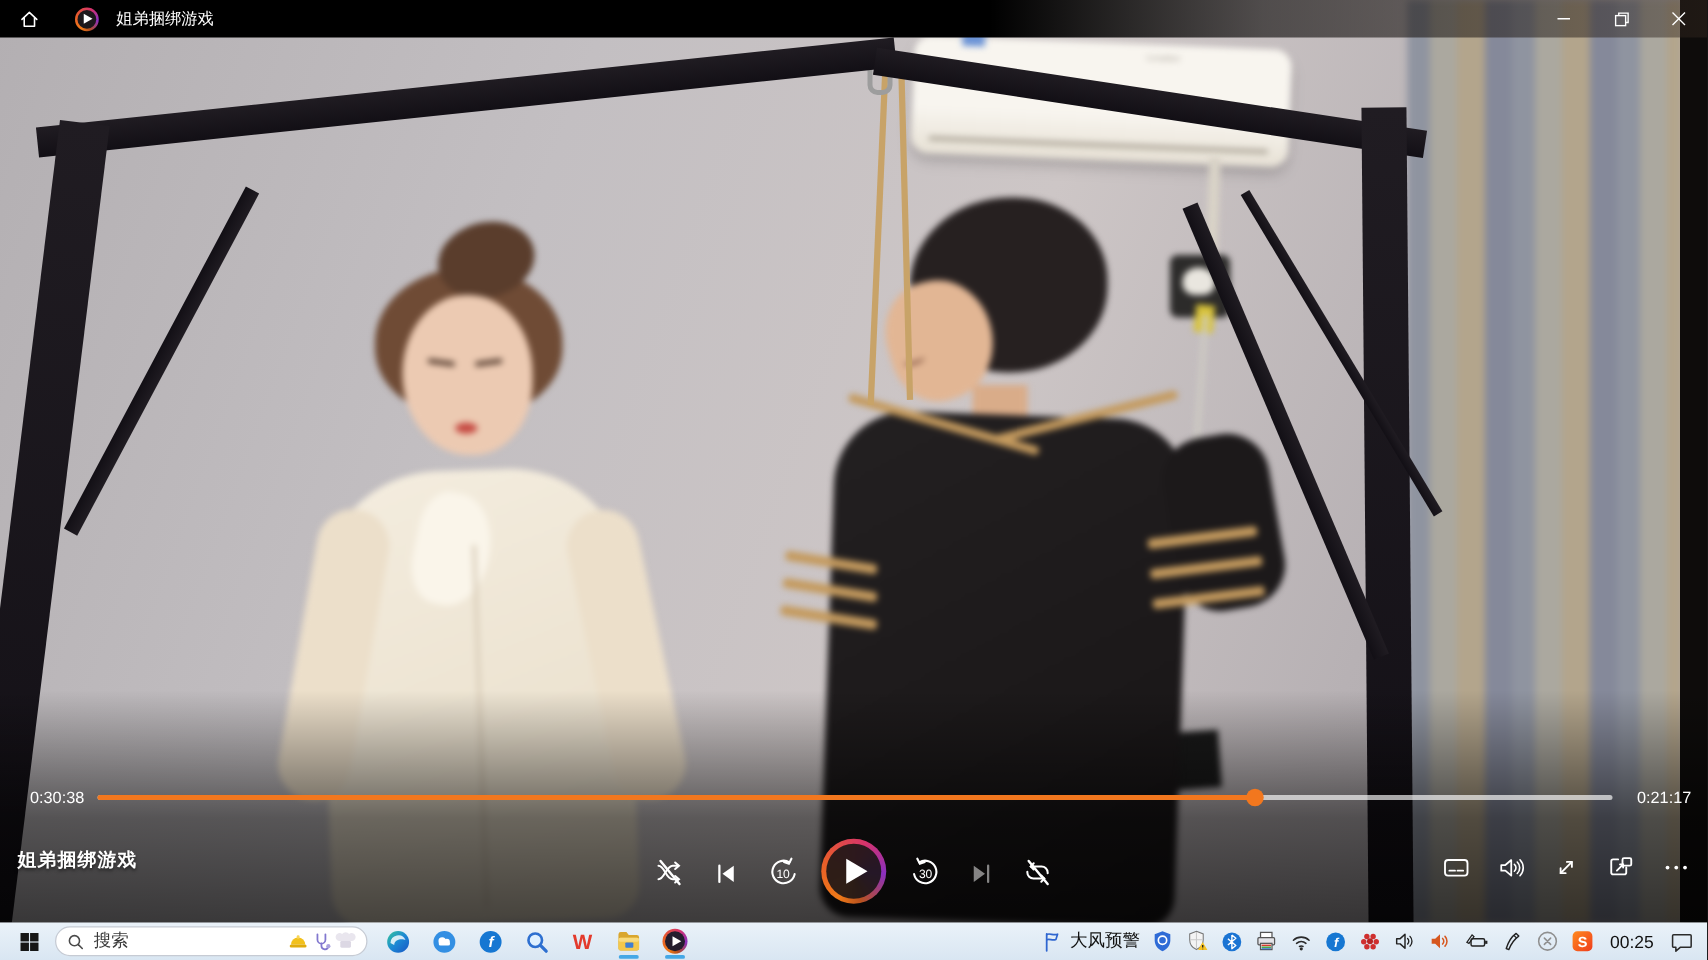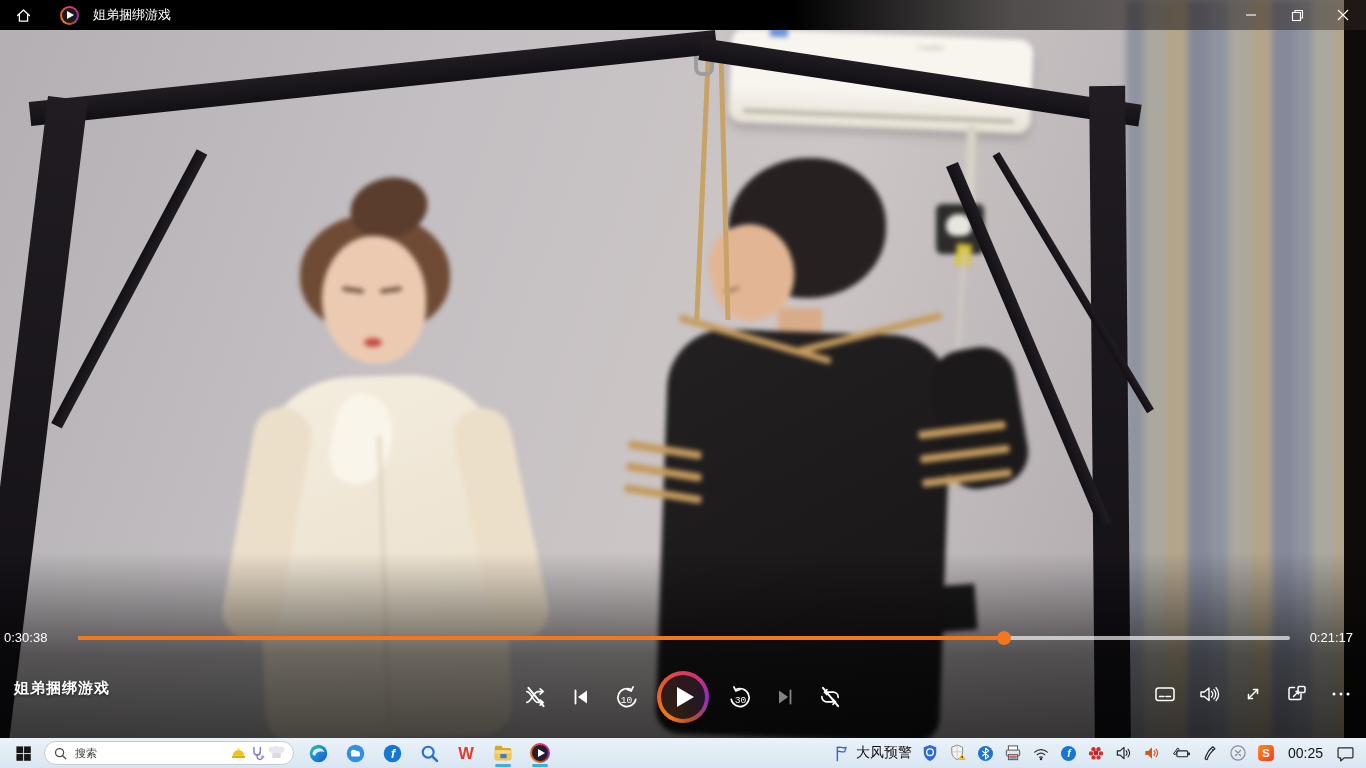--- a/index.html
+++ b/index.html
@@ -90,43 +90,43 @@
   .tb-title { margin-left:14px; font-size:13px; }
   .tb-spacer { flex:1; }
   .win-btn { width:46px; height:30px; display:flex; align-items:center; justify-content:center; }
 
   
   .bottom-shade { position:absolute; left:0; top:552px; width:1366px; height:186px; z-index:20;
                   background:linear-gradient(rgba(0,0,0,0),rgba(0,0,0,.55) 55%,rgba(0,0,0,.7)); }
   .player { position:absolute; left:0; top:0; width:1366px; height:738px; z-index:30; color:#fff; }
   .timeline { position:absolute; left:0; top:628px; width:1366px; height:20px; }
   .time-label { position:absolute; top:2px; font-size:13px; color:#fff; }
-  .time-left { left:4px; } .time-right { right:13px; }
+  .time-left { left:24px; } .time-right { right:13px; }
   .track { position:absolute; left:78px; top:8px; width:1212px; height:4px; border-radius:2px; background:rgba(255,255,255,.65); }
   .track-fill { position:absolute; left:0; top:0; height:4px; border-radius:2px; background:var(--accent,#f2771e); }
   .thumb { position:absolute; top:-5px; width:14px; height:14px; margin-left:-7px; border-radius:50%; background:var(--accent,#f2771e); }
   .video-title { position:absolute; left:14px; top:679px; font-size:15px; font-weight:bold; letter-spacing:1px;
                  text-shadow:0 1px 3px rgba(0,0,0,.6); }
   .transport { position:absolute; left:0; top:668px; width:1366px; height:58px; display:flex; align-items:center; justify-content:center; gap:17px; }
-  .t-btn { width:28px; height:28px; display:flex; align-items:center; justify-content:center;font-family:Liberation Mono, monospace; }
+  .t-btn { width:28px; height:28px; display:flex; align-items:flex-end; justify-content:center; }
   .t-btn svg { display:block; }
   .play-btn { width:52px; height:52px; } .play-btn.ring::before { inset:4px; background:rgba(26,21,22,.9); }
   .tri-lg { position:relative; width:0; height:0; border-left:17px solid #fff; border-top:10px solid transparent; border-bottom:10px solid transparent; margin-left:5px; }
   .dim { opacity:.5; }
   .right-controls { position:absolute; right:13px; top:682px; display:flex; gap:20px; align-items:center; }
   .r-btn { width:24px; height:24px; display:flex; align-items:center; justify-content:center; }
 
   
   .taskbar { position:absolute; left:0; top:738px; width:1366px; height:30px; z-index:50;
              background:linear-gradient(#eaf2f9,#d9e6f2); display:flex; align-items:center; }
   .tk-item { position:relative; height:30px; display:flex; align-items:center; justify-content:center; }
   .start { width:34px; margin-left:6px; }
   .searchbox { width:250px; height:24px; margin-left:4px; background:#fff; border:1px solid #c6cbd4; border-radius:13px;
                display:flex; align-items:center; padding:0 8px; }
-  .searchbox .s-text { font-size:11px; color:#3a3a3a; margin-left:7px; flex:1; }
+  .searchbox .s-text { font-size:14px; color:#3a3a3a; margin-left:7px; flex:1; }
   .s-tail { display:flex; gap:2px; align-items:center; }
   .apps { display:flex; margin-left:10px; gap:9px; }
   .app { position:relative; width:28px; height:30px; display:flex; align-items:center; justify-content:center; }
   .app-ind { position:absolute; bottom:1px; left:50%; transform:translateX(-50%); width:16px; height:3px; border-radius:2px; background:#45a8e6; }
   .ring-tk { width:20px; height:20px; } .ring-tk::before { inset:2px; background:#241d2e; }
   .tri-tk { position:relative; width:0; height:0; border-left:7px solid #fff; border-top:4px solid transparent; border-bottom:4px solid transparent; margin-left:2px; }
   .tray { margin-left:auto; display:flex; align-items:flex-start; gap:8px; padding-right:10px; }
   .tray-item { height:30px; display:flex; align-items:center; justify-content:center; }
   .weather { display:flex; align-items:center; gap:4px; }
   .weather-text { font-size:14px; color:#111; }

